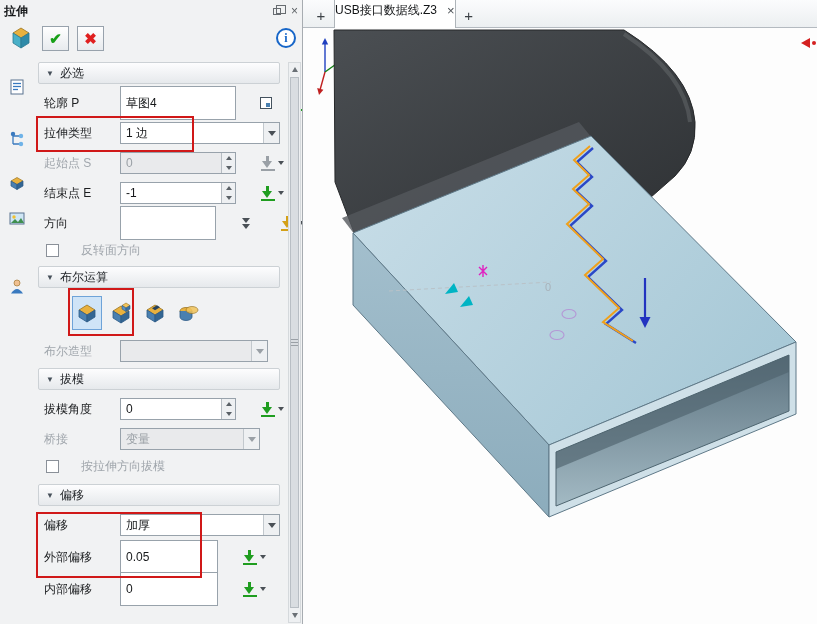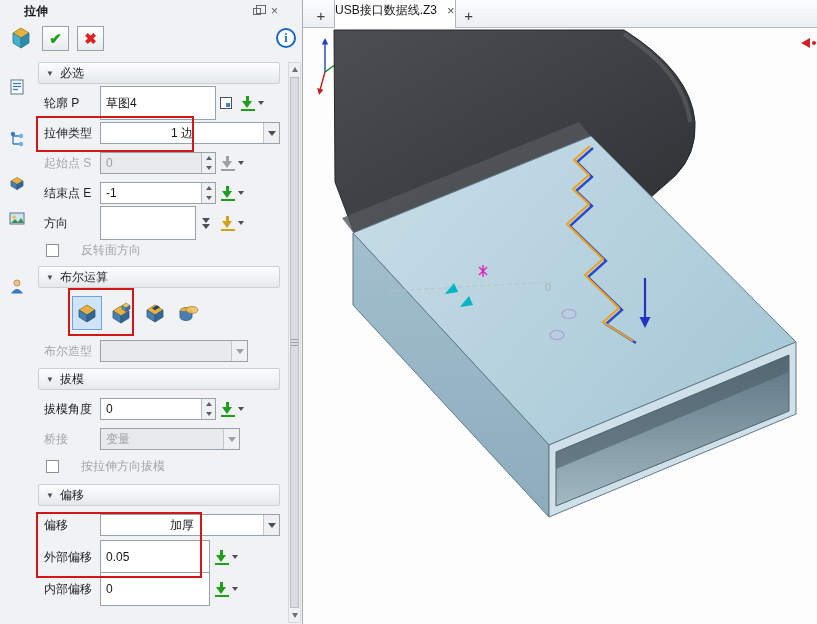--- a/index.html
+++ b/index.html
@@ -6,21 +6,21 @@
   html,body { margin:0; padding:0; }
   body {
     width:817px; height:624px; overflow:hidden;
     font-family:"Liberation Sans","DejaVu Sans",sans-serif;
     font-size:12px; color:#1c1e20; background:#f1f2f3;
   }
   .app { display:flex; width:817px; height:624px; }
 
   
   .panel { position:relative; width:302px; flex:none; background:#f1f2f3; }
-  .titlebar { height:22px; display:flex; align-items:center; padding:0 24px; }
+  .titlebar { height:22px; display:flex; align-items:center; padding:0 4px; }
   .ptitle { font-weight:700; font-size:12px; color:#16181a; }
   .winbtns { margin-left:auto; display:flex; gap:10px; align-items:center; color:#5e6367; }
   .wbtn { cursor:default; font-size:12px; line-height:1; display:flex; align-items:center; }
   .restore-glyph { position:relative; width:8px; height:7px; border:1px solid #676c70; background:#f1f2f3; display:inline-block; }
   .restore-glyph::before { content:""; position:absolute; left:2px; top:-4px; width:8px; height:7px; border:1px solid #676c70; }
 
   .cmdrow { display:flex; align-items:center; gap:8px; height:32px; padding:2px 6px 2px 8px; }
   .feat-icon { width:26px; height:26px; display:flex; align-items:center; justify-content:center; }
   .okbtn,.cancelbtn { width:27px; height:25px; border:1px solid #98a2ac; background:linear-gradient(#ffffff,#e8ebee);
     font-size:15px; line-height:1; display:flex; align-items:center; justify-content:center; padding:0; }
@@ -33,29 +33,29 @@
   
   .strip { position:absolute; left:0; top:60px; width:34px; bottom:0; }
   .strip-icon { position:absolute; left:6px; width:22px; height:22px; display:flex; align-items:center; justify-content:center; }
 
   
   .form { position:absolute; left:38px; top:62px; right:22px; }
   .sechdr { height:22px; margin-bottom:6px; display:flex; align-items:center; gap:6px; padding:0 7px;
     background:linear-gradient(#fdfdfe,#e6e9ec); border:1px solid #ccd1d5; border-radius:2px; }
   .sec-caret { font-size:8px; color:#47505a; }
   .sec-title { font-size:12px; color:#23262a;text-align:right; }
-  .row { height:26px; margin-bottom:4px; display:flex; align-items:center; gap:0; }
+  .row { height:26px; margin-bottom:4px; display:flex; align-items:center; gap:20px; }
   .lb { width:62px; flex:none; padding-left:6px; font-size:12px; color:#1c1e20; }
   .dis-txt { color:#a0a6ac !important; }
   .inp { height:22px; border:1px solid #98a2ab; background:#fff; font-size:12px; padding:16px 5px;
     font-family:inherit; color:#16181a; }
   .w-std { width:116px; flex:none; }
   .w-dir { width:96px; flex:none; }
-  .w-off { width:110px; flex:none; }
-  .grow { flex:1; min-width:0;text-align:center; }
+  .w-off { width:98px; flex:none; }
+  .grow { flex:1; min-width:0; }
 
   .spin-wrap { height:22px; border:1px solid #98a2ab; background:#fff; display:flex; align-items:stretch; }
   .spin-wrap .inp-flat { border:none; outline:none; min-width:0; flex:1; font-size:12px; padding:0 5px; background:transparent; font-family:inherit; color:#16181a; }
   .spin { width:14px; border-left:1px solid #b6bcc2; background:#eef0f2; display:flex; flex-direction:column; }
   .spin span { flex:1; display:flex; align-items:center; justify-content:center; }
   .tri-up-s { width:0; height:0; border-left:3px solid transparent; border-right:3px solid transparent; border-bottom:4px solid #5a6066; }
   .tri-dn-s { width:0; height:0; border-left:3px solid transparent; border-right:3px solid transparent; border-top:4px solid #5a6066; }
   .dis-bg { background:#e9eaec; }
   .dis-bg .inp-flat { color:#9aa0a6; }
 

